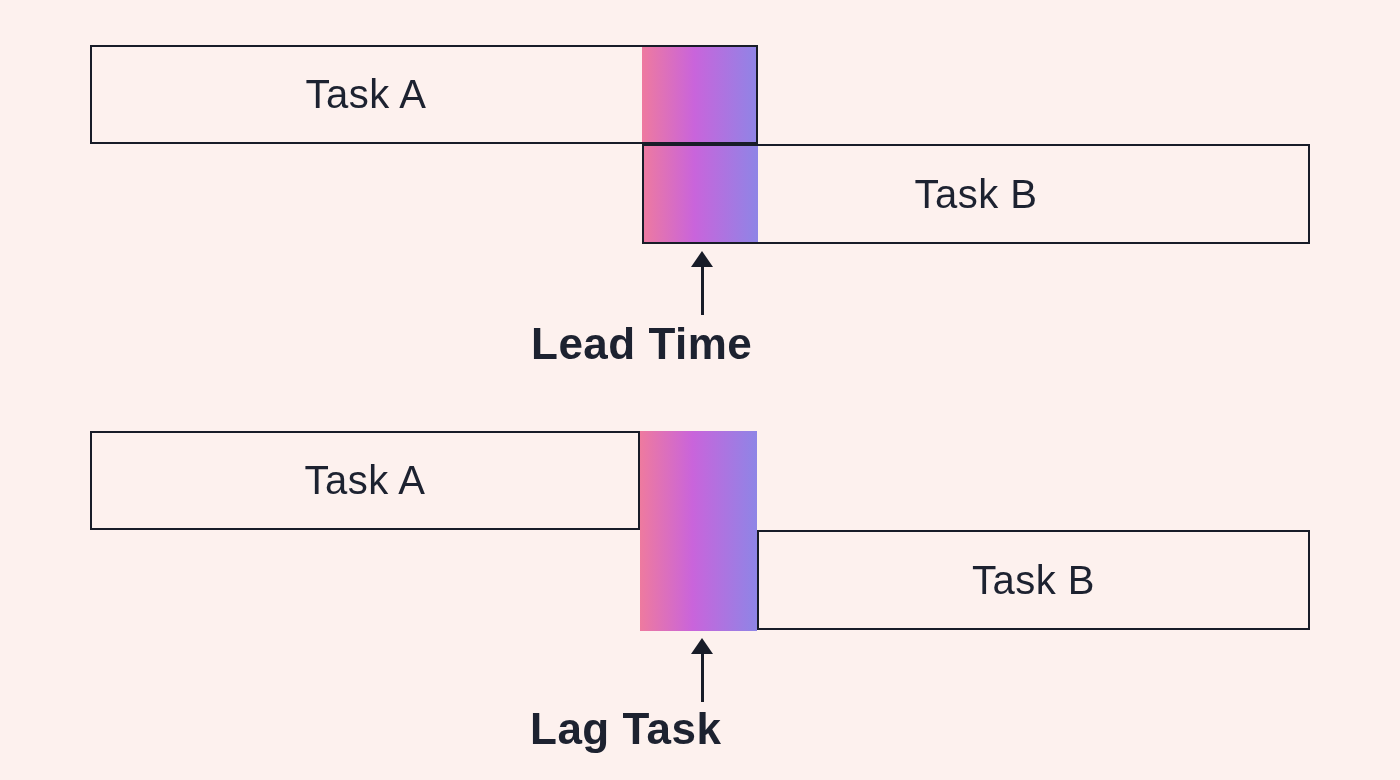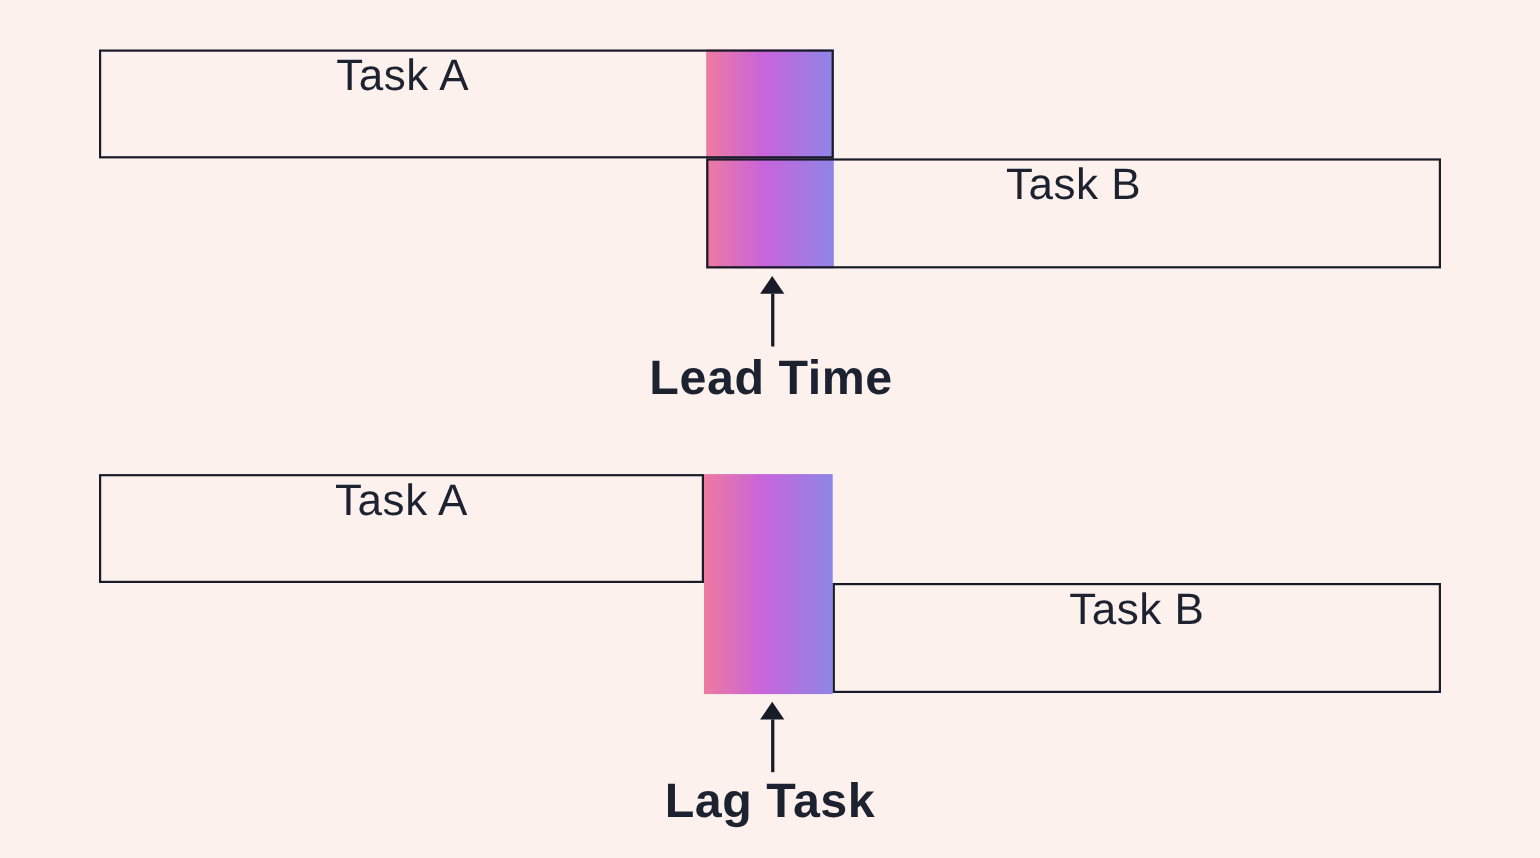--- a/index.html
+++ b/index.html
@@ -27,20 +27,21 @@
     background: linear-gradient(90deg, var(--gradient-start) 0%, var(--gradient-mid) 45%, var(--gradient-end) 100%);
   }
   #lead-grad { left: 642px; top: 45px;  width: 116px; height: 199px; }
   #lag-grad  { left: 640px; top: 431px; width: 117px; height: 200px; }
 
   .bar {
     position: absolute;
     border: 2px solid var(--line);
     background: transparent;
     display: flex;
+    align-items: center;
     justify-content: center;
   }
   #lead-task-a { left: 90px;  top: 45px;  width: 668px; height: 99px;  padding-right: 116px; }
   #lead-task-b { left: 642px; top: 144px; width: 668px; height: 100px; }
   #lag-task-a  { left: 90px;  top: 431px; width: 550px; height: 99px; }
   #lag-task-b  { left: 757px; top: 530px; width: 553px; height: 100px; }
 
   .bar-label {
     font-size: 40px;
     font-weight: 400;
@@ -66,21 +67,21 @@
   }
   .arrow-shaft {
     width: 3px;
     height: 48px;
     background: var(--line);
   }
 
   .caption {
     position: absolute;
     width: 340px;
-    text-align: center;
+    text-align: left;
     font-size: 44px;
     font-weight: 700;
     color: var(--text);
     letter-spacing: 0.5px;
     white-space: nowrap;
   }
   #lead-caption { left: 531px; top: 319px; }
   #lag-caption  { left: 530px; top: 704px; }
 </style>
 </head>

